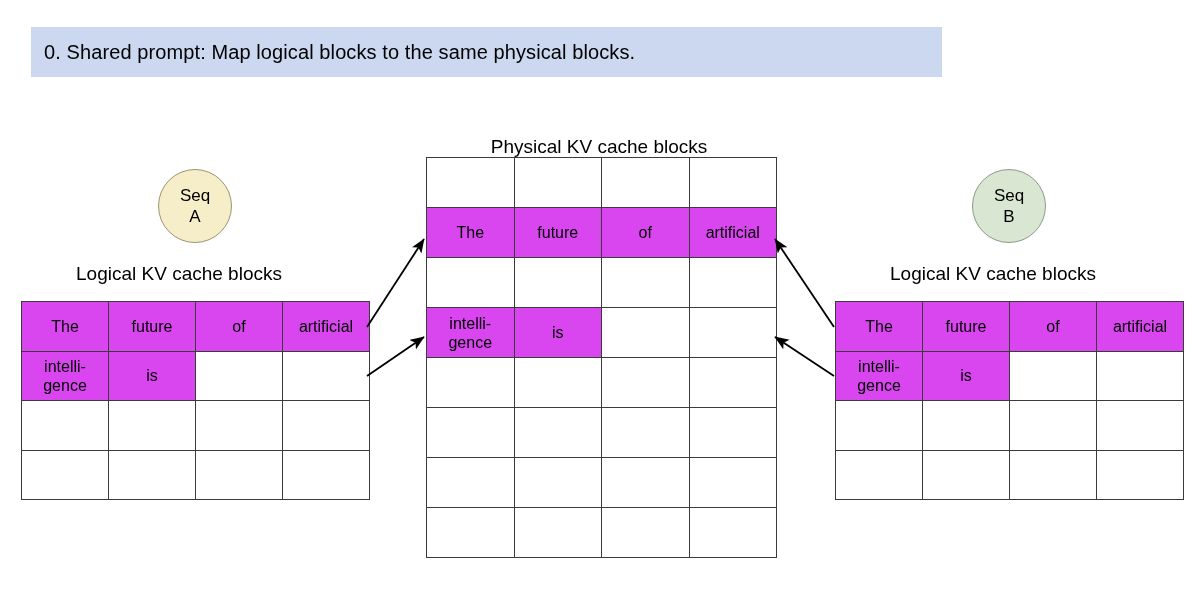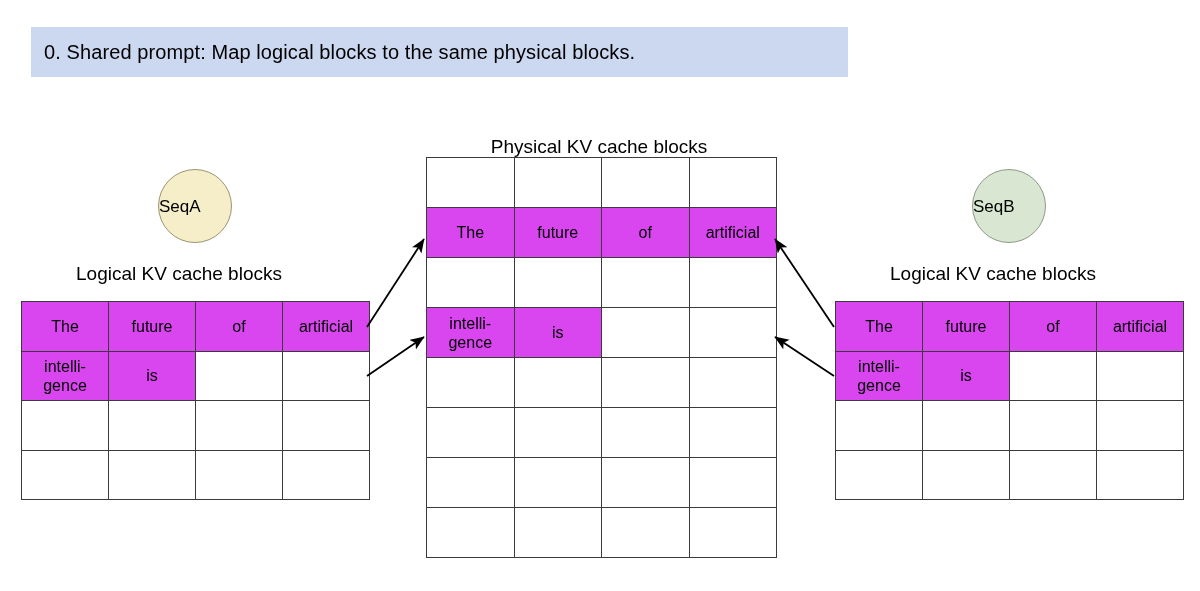--- a/index.html
+++ b/index.html
@@ -14,21 +14,21 @@
     overflow: hidden;
     font-family: "Liberation Sans", sans-serif;
     color: #000000;
   }
 
   
   #banner {
     position: absolute;
     left: 31px;
     top: 27px;
-    width: 817px;
+    width: 911px;
     height: 50px;
     background: #ccd7f0;
     display: flex;
     align-items: center;
   }
   #banner-text {
     padding-left: 13px;
     font-size: 20px;
     line-height: 24px;
     letter-spacing: 0.1px;
@@ -37,23 +37,23 @@
 
   
   .seq-circle {
     position: absolute;
     width: 74px;
     height: 74px;
     border-radius: 50%;
     border: 1.5px solid #8d8d78;
     box-sizing: border-box;
     display: flex;
-    flex-direction: row;
+    flex-direction: column;
     align-items: center;
-    justify-content: flex-start;
+    justify-content: center;
     font-size: 17px;
     line-height: 21px;
   }
   #seq-a { left: 158px; top: 169px; background: #f5eec9; border-color: #9a9470; }
   #seq-b { left: 972px; top: 169px; background: #d9e7d2; border-color: #8c9a87; }
 
   
   .tbl-title {
     position: absolute;
     font-size: 19px;

